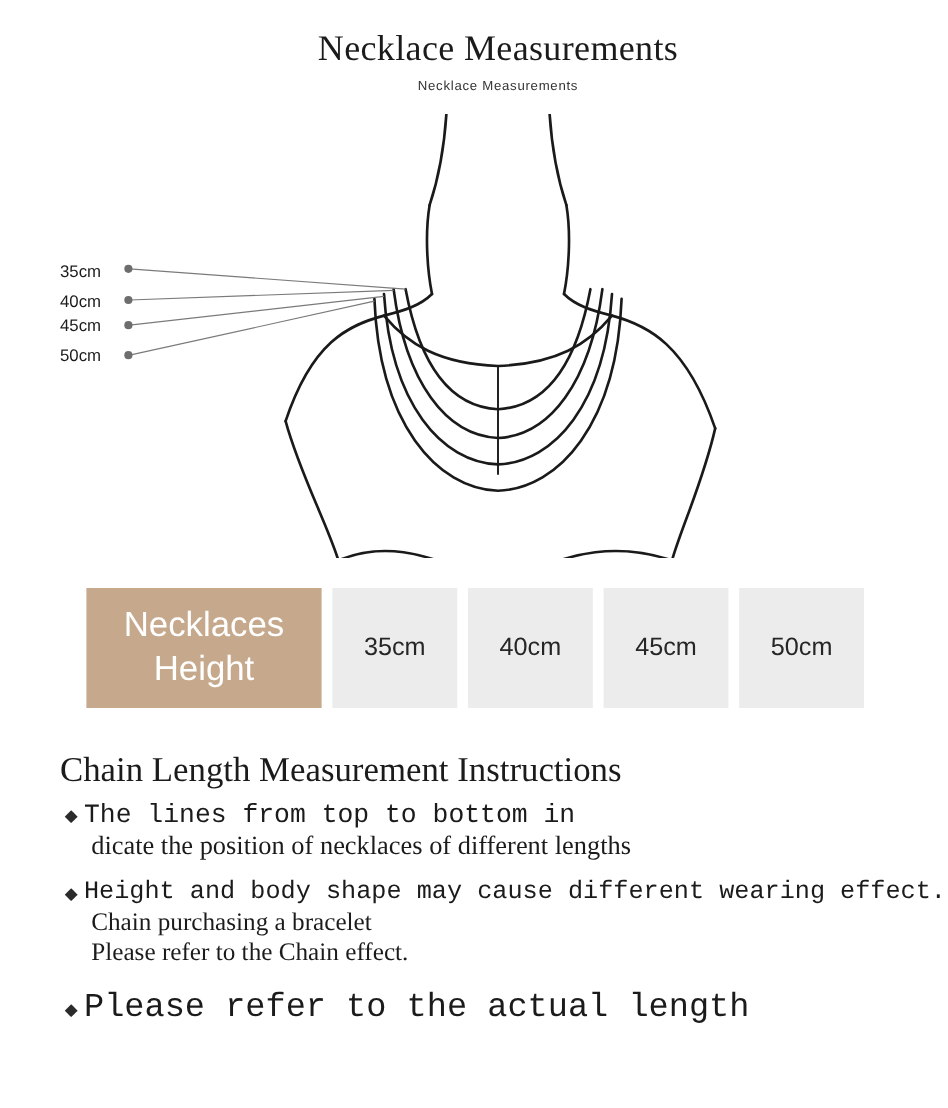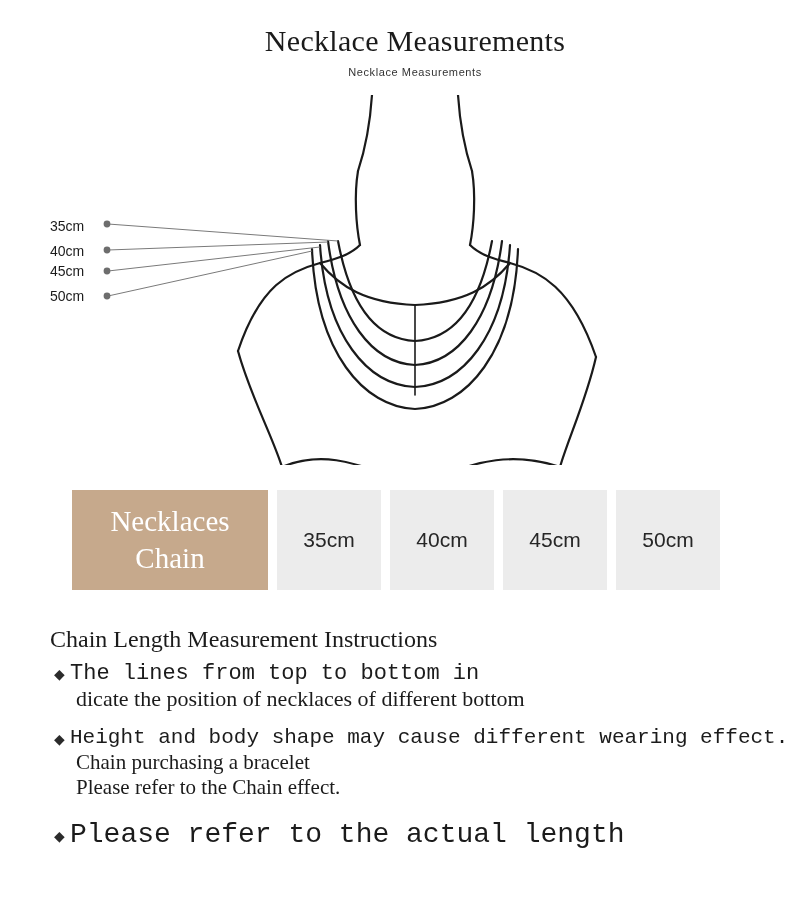--- a/index.html
+++ b/index.html
@@ -84,21 +84,21 @@
     display: flex;
     align-items: center;
     justify-content: center;
     text-align: center;
   }
   .cell-head {
     width: 196px;
     height: 100px;
     background: #c6a98c;
     color: #ffffff;
-    font-family: Liberation Serif, serif;
+    font-family: Liberation Sans, sans-serif;
     font-size: 29px;
     line-height: 37px;
     padding: 0 6px;
     box-sizing: border-box;
   }
   .cell-val {
     width: 104px;
     height: 100px;
     background: #ececec;
     color: #262626;
@@ -108,21 +108,21 @@
 
   
   .instructions {
     position: absolute;
     top: 626px;
     left: 30px;
     width: 740px;
   }
   .instr-title {
     font-family: "Liberation Serif", serif;
-    font-size: 24px;
+    font-size: 29px;
     color: #1b1b1b;
     margin-bottom: 8px;
   }
   .instr-item {
     display: flex;
     align-items: flex-start;
     margin-bottom: 14px;
   }
   .bullet {
     flex: 0 0 auto;
@@ -203,37 +203,37 @@
 
   <div class="len-label" style="left:30px; top:218px;">35cm</div>
   <div class="len-label" style="left:30px; top:243px;">40cm</div>
   <div class="len-label" style="left:30px; top:263px;">45cm</div>
   <div class="len-label" style="left:30px; top:288px;">50cm</div>
 
   <div class="table-row">
     <div class="cell cell-head">
       <div>
         <span class="hl1">Necklaces</span><br>
-        <span class="hl2">Chain</span>
+        <span class="hl2">Height</span>
       </div>
     </div>
     <div class="cell cell-val">35cm</div>
     <div class="cell cell-val">40cm</div>
     <div class="cell cell-val">45cm</div>
     <div class="cell cell-val">50cm</div>
   </div>
 
   <div class="instructions">
     <div class="instr-title">Chain Length Measurement Instructions</div>
 
     <div class="instr-item first">
       <div class="bullet">◆</div>
       <div class="instr-text">
         <span class="l1">The lines from top to bottom in</span>
-        <span class="l2">dicate the position of necklaces of different bottom</span>
+        <span class="l2">dicate the position of necklaces of different lengths</span>
       </div>
     </div>
 
     <div class="instr-item">
       <div class="bullet">◆</div>
       <div class="instr-text">
         <span class="l1">Height and body shape may cause different wearing effect.</span>
         <span class="l2">Chain purchasing a bracelet</span>
         <span class="l2">Please refer to the Chain effect.</span>
       </div>

